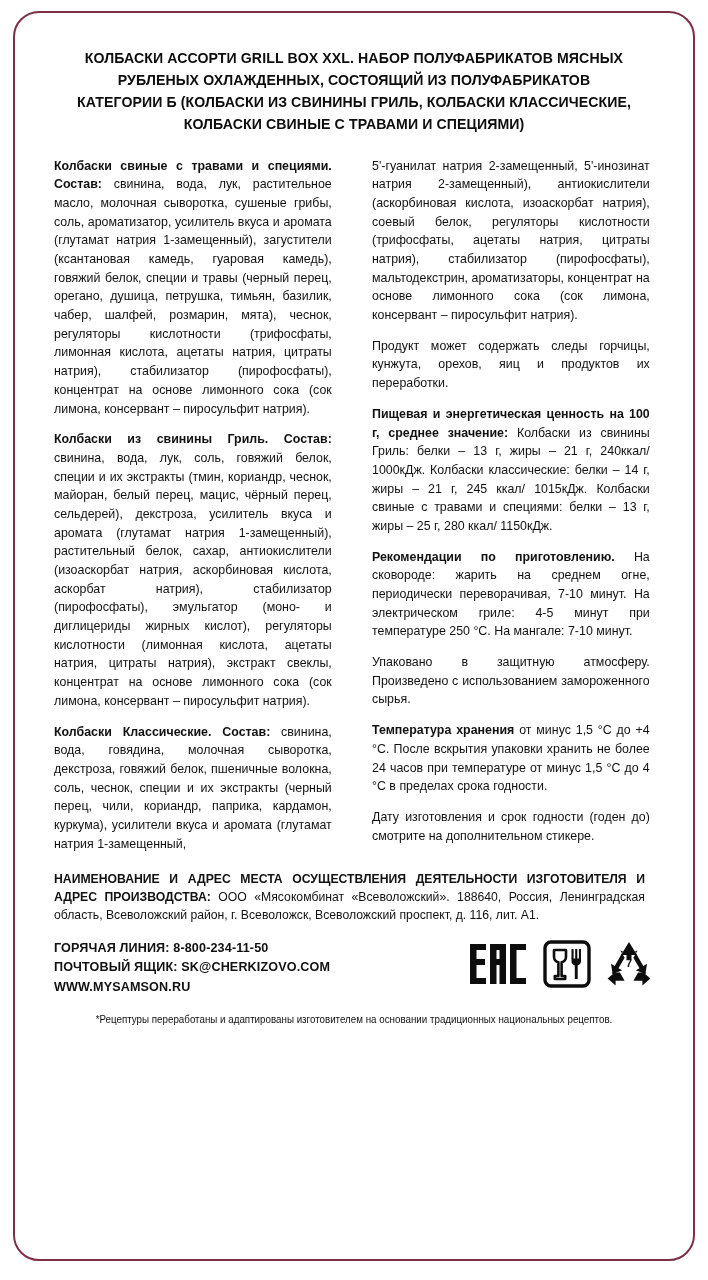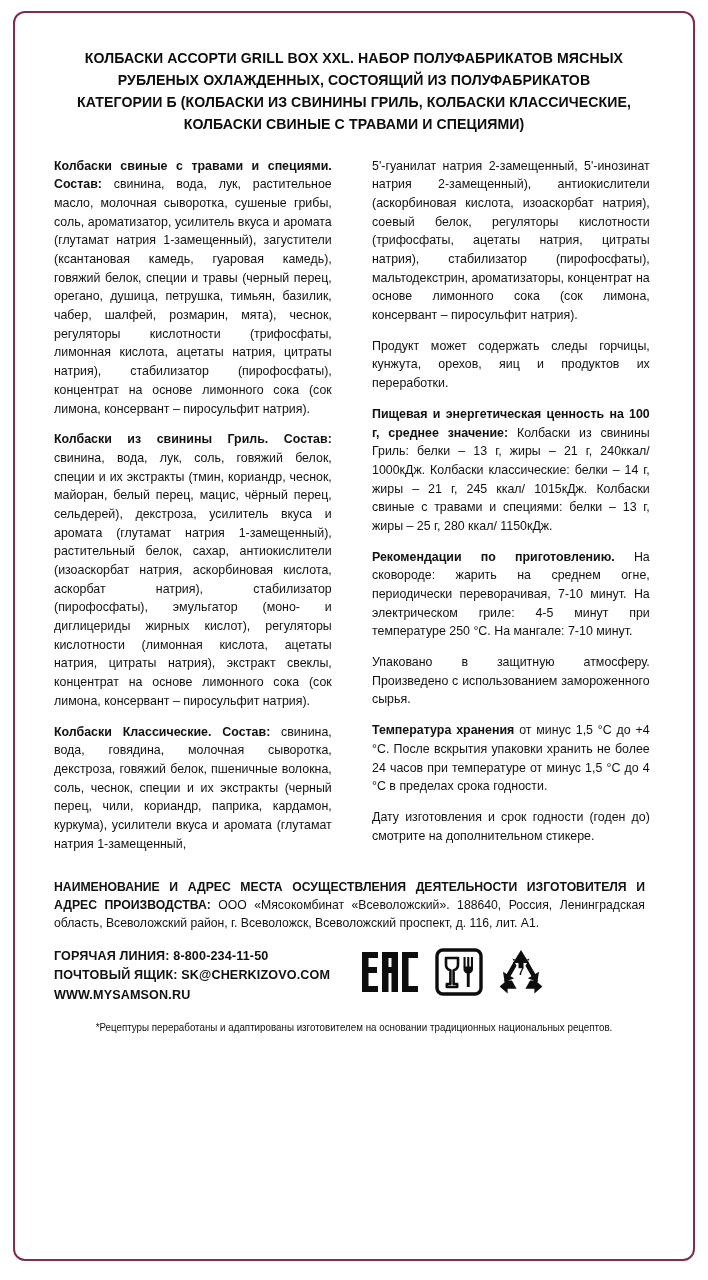--- a/index.html
+++ b/index.html
@@ -17,21 +17,21 @@
   }
 
   .label-card {
     position: absolute;
     left: 13px;
     top: 11px;
     width: 682px;
     height: 1250px;
     box-sizing: border-box;
     border: 2px solid #7e2f45;
-    border-radius: 12px;
+    border-radius: 26px;
     background: #ffffff;
   }
 
   .inner {
     position: absolute;
     left: 0; top: 0; right: 0; bottom: 0;
     padding: 34px 39px 10px 39px;
     box-sizing: border-box;
   }
 
@@ -71,40 +71,40 @@
     transform: scaleX(0.985);
     transform-origin: left top;
   }
   .para:last-child { margin-bottom: 0; }
   .para b {
     font-weight: bold;
   }
 
   
   .footer {
-    margin-top: 26px;
+    margin-top: 18px;
   }
   .manufacturer {
     font-size: 12.4px;
     line-height: 1.42;
     text-align: justify;
     text-justify: inter-word;
     margin: 0 0 14px 0;
     transform: scaleX(0.985);
     transform-origin: left top;
   }
   .manufacturer b {
     font-weight: bold;
     text-transform: uppercase;
   }
 
   .footer-row {
     display: flex;
     align-items: flex-start;
-    justify-content: flex-start;
+    justify-content: space-between;
     gap: 14px;
   }
   .contacts {
     font-weight: bold;
     font-size: 13.4px;
     line-height: 1.44;
     text-transform: uppercase;
     letter-spacing: 0.15px;
     transform: scaleX(0.94);
     transform-origin: left top;

